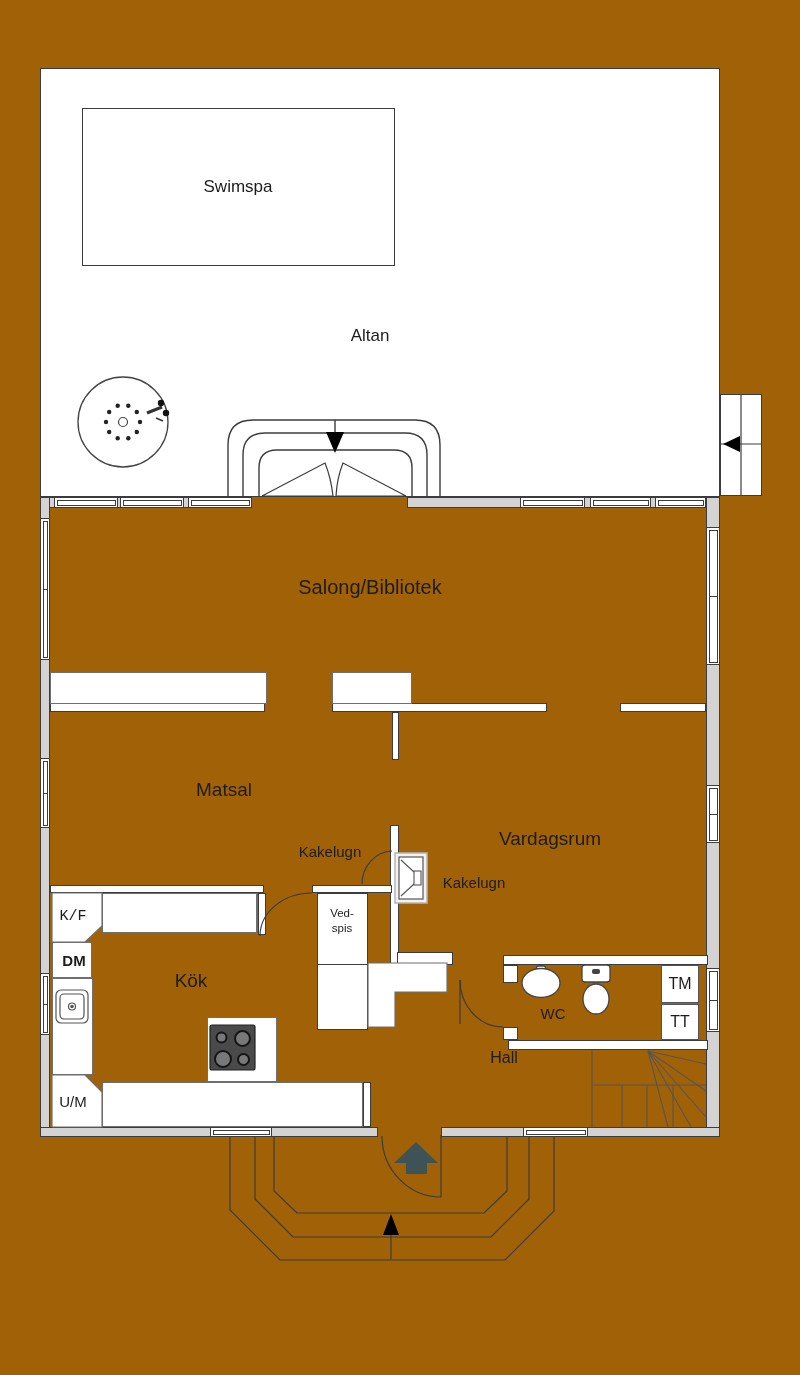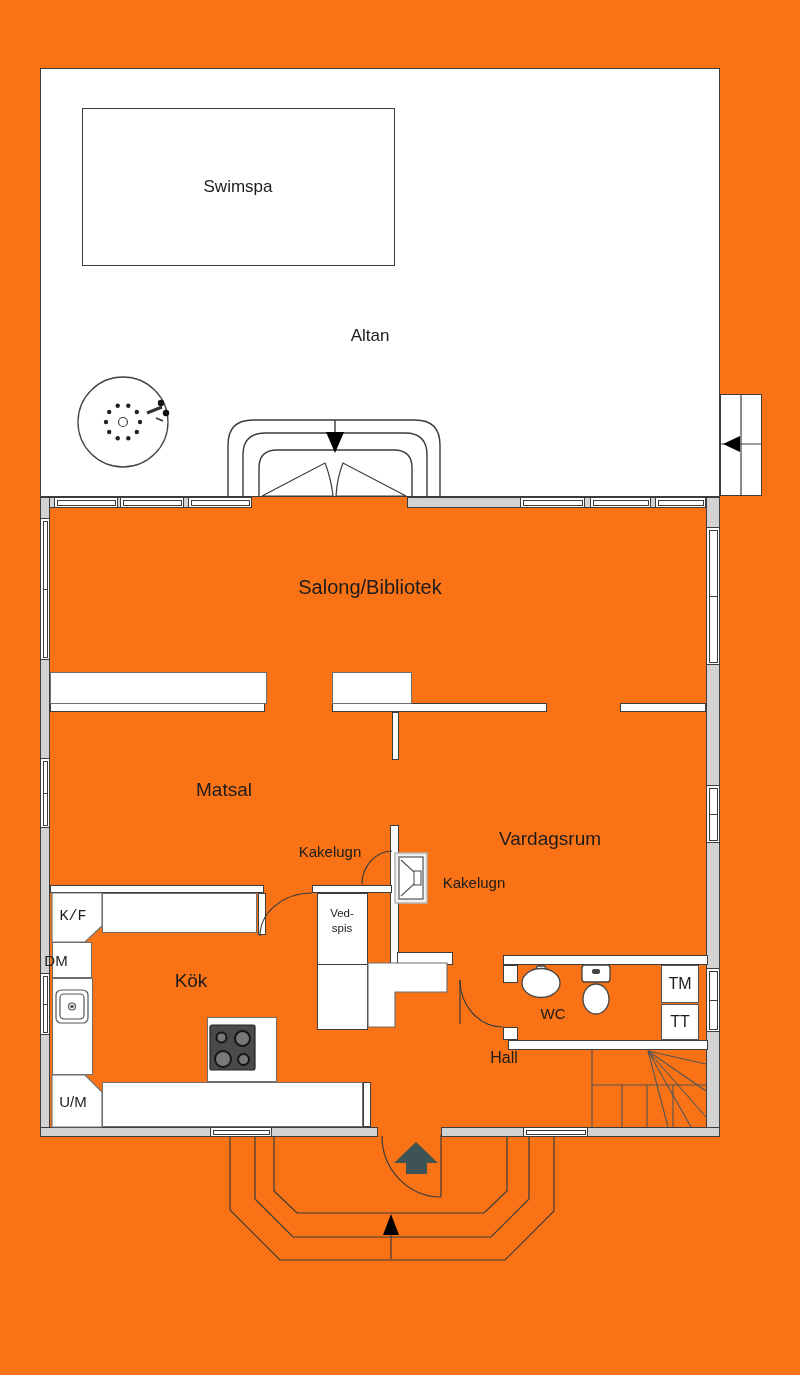--- a/index.html
+++ b/index.html
@@ -1,16 +1,16 @@
 <!DOCTYPE html>
 <html><head>
 <meta charset="utf-8">
 <style>
   html,body{margin:0;padding:0;background:#fff;}
-  #plan{position:relative;width:800px;height:1375px;background:#f97316;overflow:hidden;
+  #plan{position:relative;width:800px;height:1375px;background:#a16207;overflow:hidden;
         font-family:"Liberation Sans", sans-serif;}
   .abs{position:absolute;box-sizing:border-box;}
   .deck{border:1.6px solid #3c3c3c;background:#fff;}
   .wallx{background:#d3d3d3;border:1px solid #3c3c3c;}
   .iwall{background:#fff;border:1.3px solid #3c3c3c;}
   .win{background:#fff;border:1px solid #3c3c3c;}
   .win .inner{position:absolute;left:1.5px;right:1.5px;top:1.5px;bottom:1.5px;border:1px solid #3c3c3c;}
   .win-v .inner::after{content:"";position:absolute;left:0;right:0;top:50%;border-top:1px solid #3c3c3c;}
   .furn{background:#fff;border:1.2px solid #6f6f6f;}
   .lbl{position:absolute;transform:translate(-50%,-50%);white-space:nowrap;color:#1c1c1c;}
@@ -220,21 +220,21 @@
   <div class="lbl" style="left:370px;top:587px;font-size:20px;">Salong/Bibliotek</div>
   <div class="lbl" style="left:224px;top:790px;font-size:19px;">Matsal</div>
   <div class="lbl" style="left:550px;top:839px;font-size:19px;">Vardagsrum</div>
   <div class="lbl" style="left:330px;top:851px;font-size:15px;">Kakelugn</div>
   <div class="lbl" style="left:474px;top:882px;font-size:15px;">Kakelugn</div>
   <div class="lbl" style="left:342px;top:921px;font-size:11.5px;line-height:1.3;text-align:center;white-space:normal;width:40px;">
     <span>Ved-</span><br>
     <span>spis</span>
   </div>
   <div class="lbl" style="left:73px;top:916px;font-size:15px;font-family:Liberation Mono, monospace;">K/F</div>
-  <div class="lbl" style="left:56px;top:960px;font-size:15px;">DM</div>
+  <div class="lbl" style="left:74px;top:960px;font-size:15px;font-weight:bold;">DM</div>
   <div class="lbl" style="left:73px;top:1101px;font-size:15px;">U/M</div>
   <div class="lbl" style="left:191px;top:981px;font-size:19px;">Kök</div>
   <div class="lbl" style="left:456px;top:1058px;font-size:16px;margin-left:48px;">Hall</div>
   <div class="lbl" style="left:553px;top:1013px;font-size:15px;">WC</div>
   <div class="lbl" style="left:680px;top:984px;font-size:16px;">TM</div>
   <div class="lbl" style="left:680px;top:1022px;font-size:16px;">TT</div>
 
 </div>
 
 </body></html>

